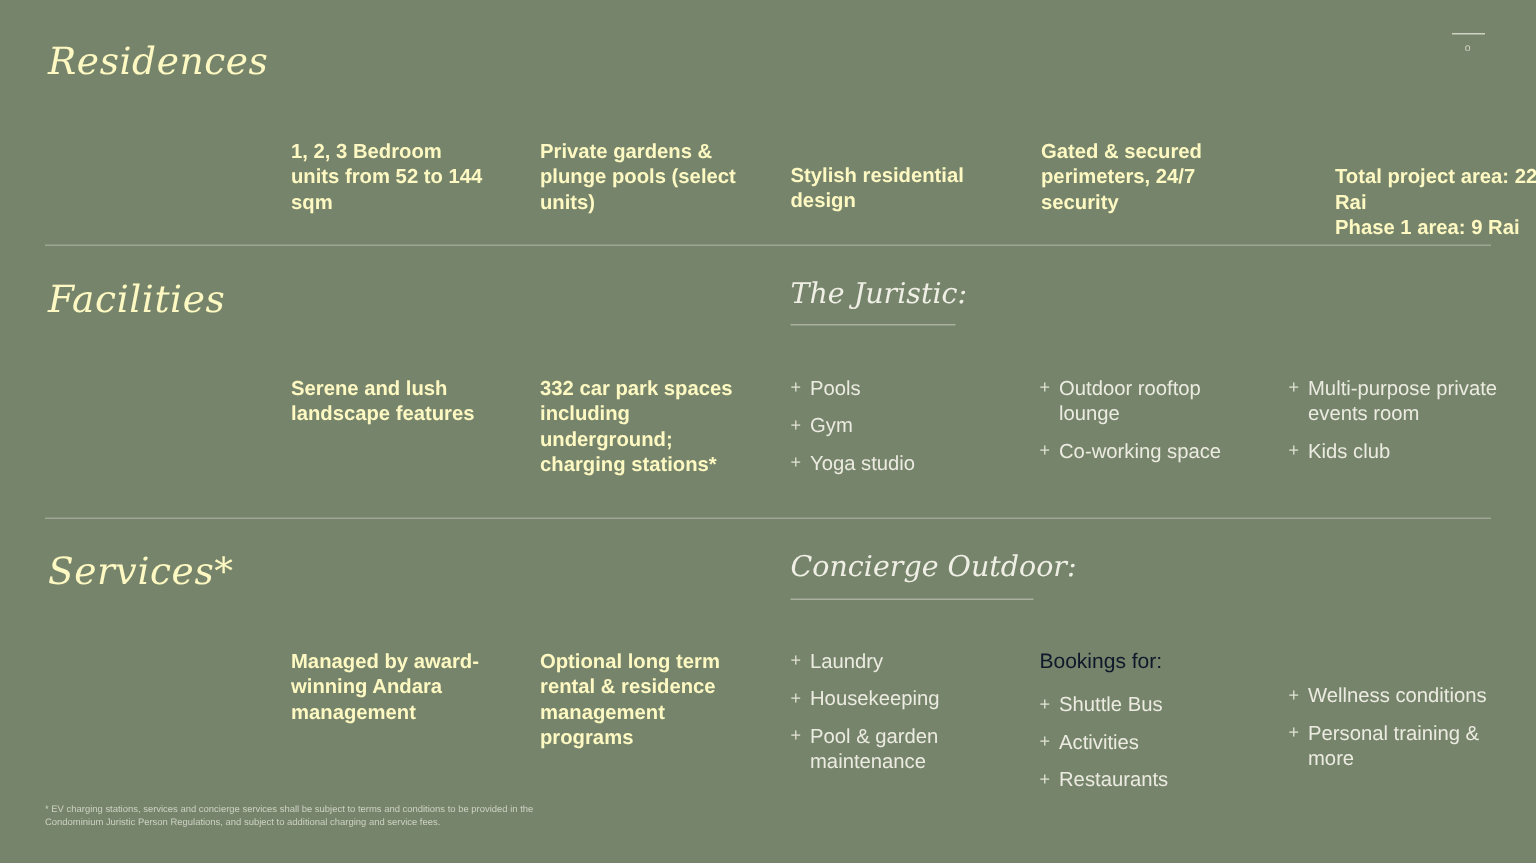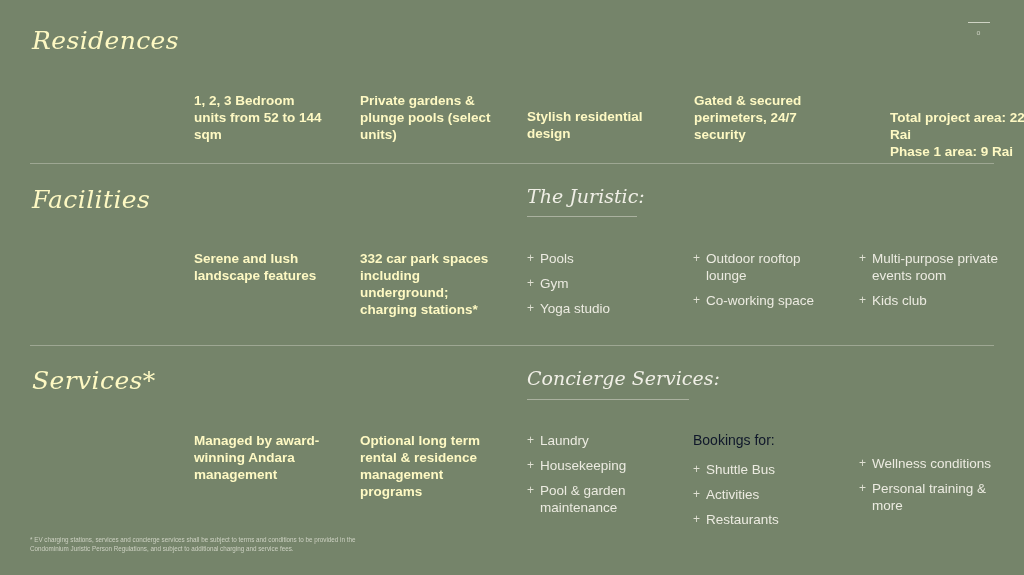--- a/index.html
+++ b/index.html
@@ -214,21 +214,21 @@
         <span class="ptext">Kids club</span>
       </div>
     </div>
 
     <div class="rule" style="top:345px;"></div>
   </div>
 
   <div class="section">
     <div class="sec-title" style="top:366px;">Services*</div>
 
-    <div class="subhead" style="left:527px; top:367px;">Concierge Services:</div>
+    <div class="subhead" style="left:527px; top:367px;">Concierge Outdoor:</div>
     <div class="subhead-rule" style="left:527px; top:399px; width:162px;"></div>
 
     <div class="col" style="left:194px; top:432px; width:135px;">
       <p>Managed by award-winning Andara management</p>
     </div>
     <div class="col" style="left:360px; top:432px; width:140px;">
       <p>Optional long term rental &amp; residence management programs</p>
     </div>
 
     <div class="plist" style="left:527px; top:432px; width:145px;">

